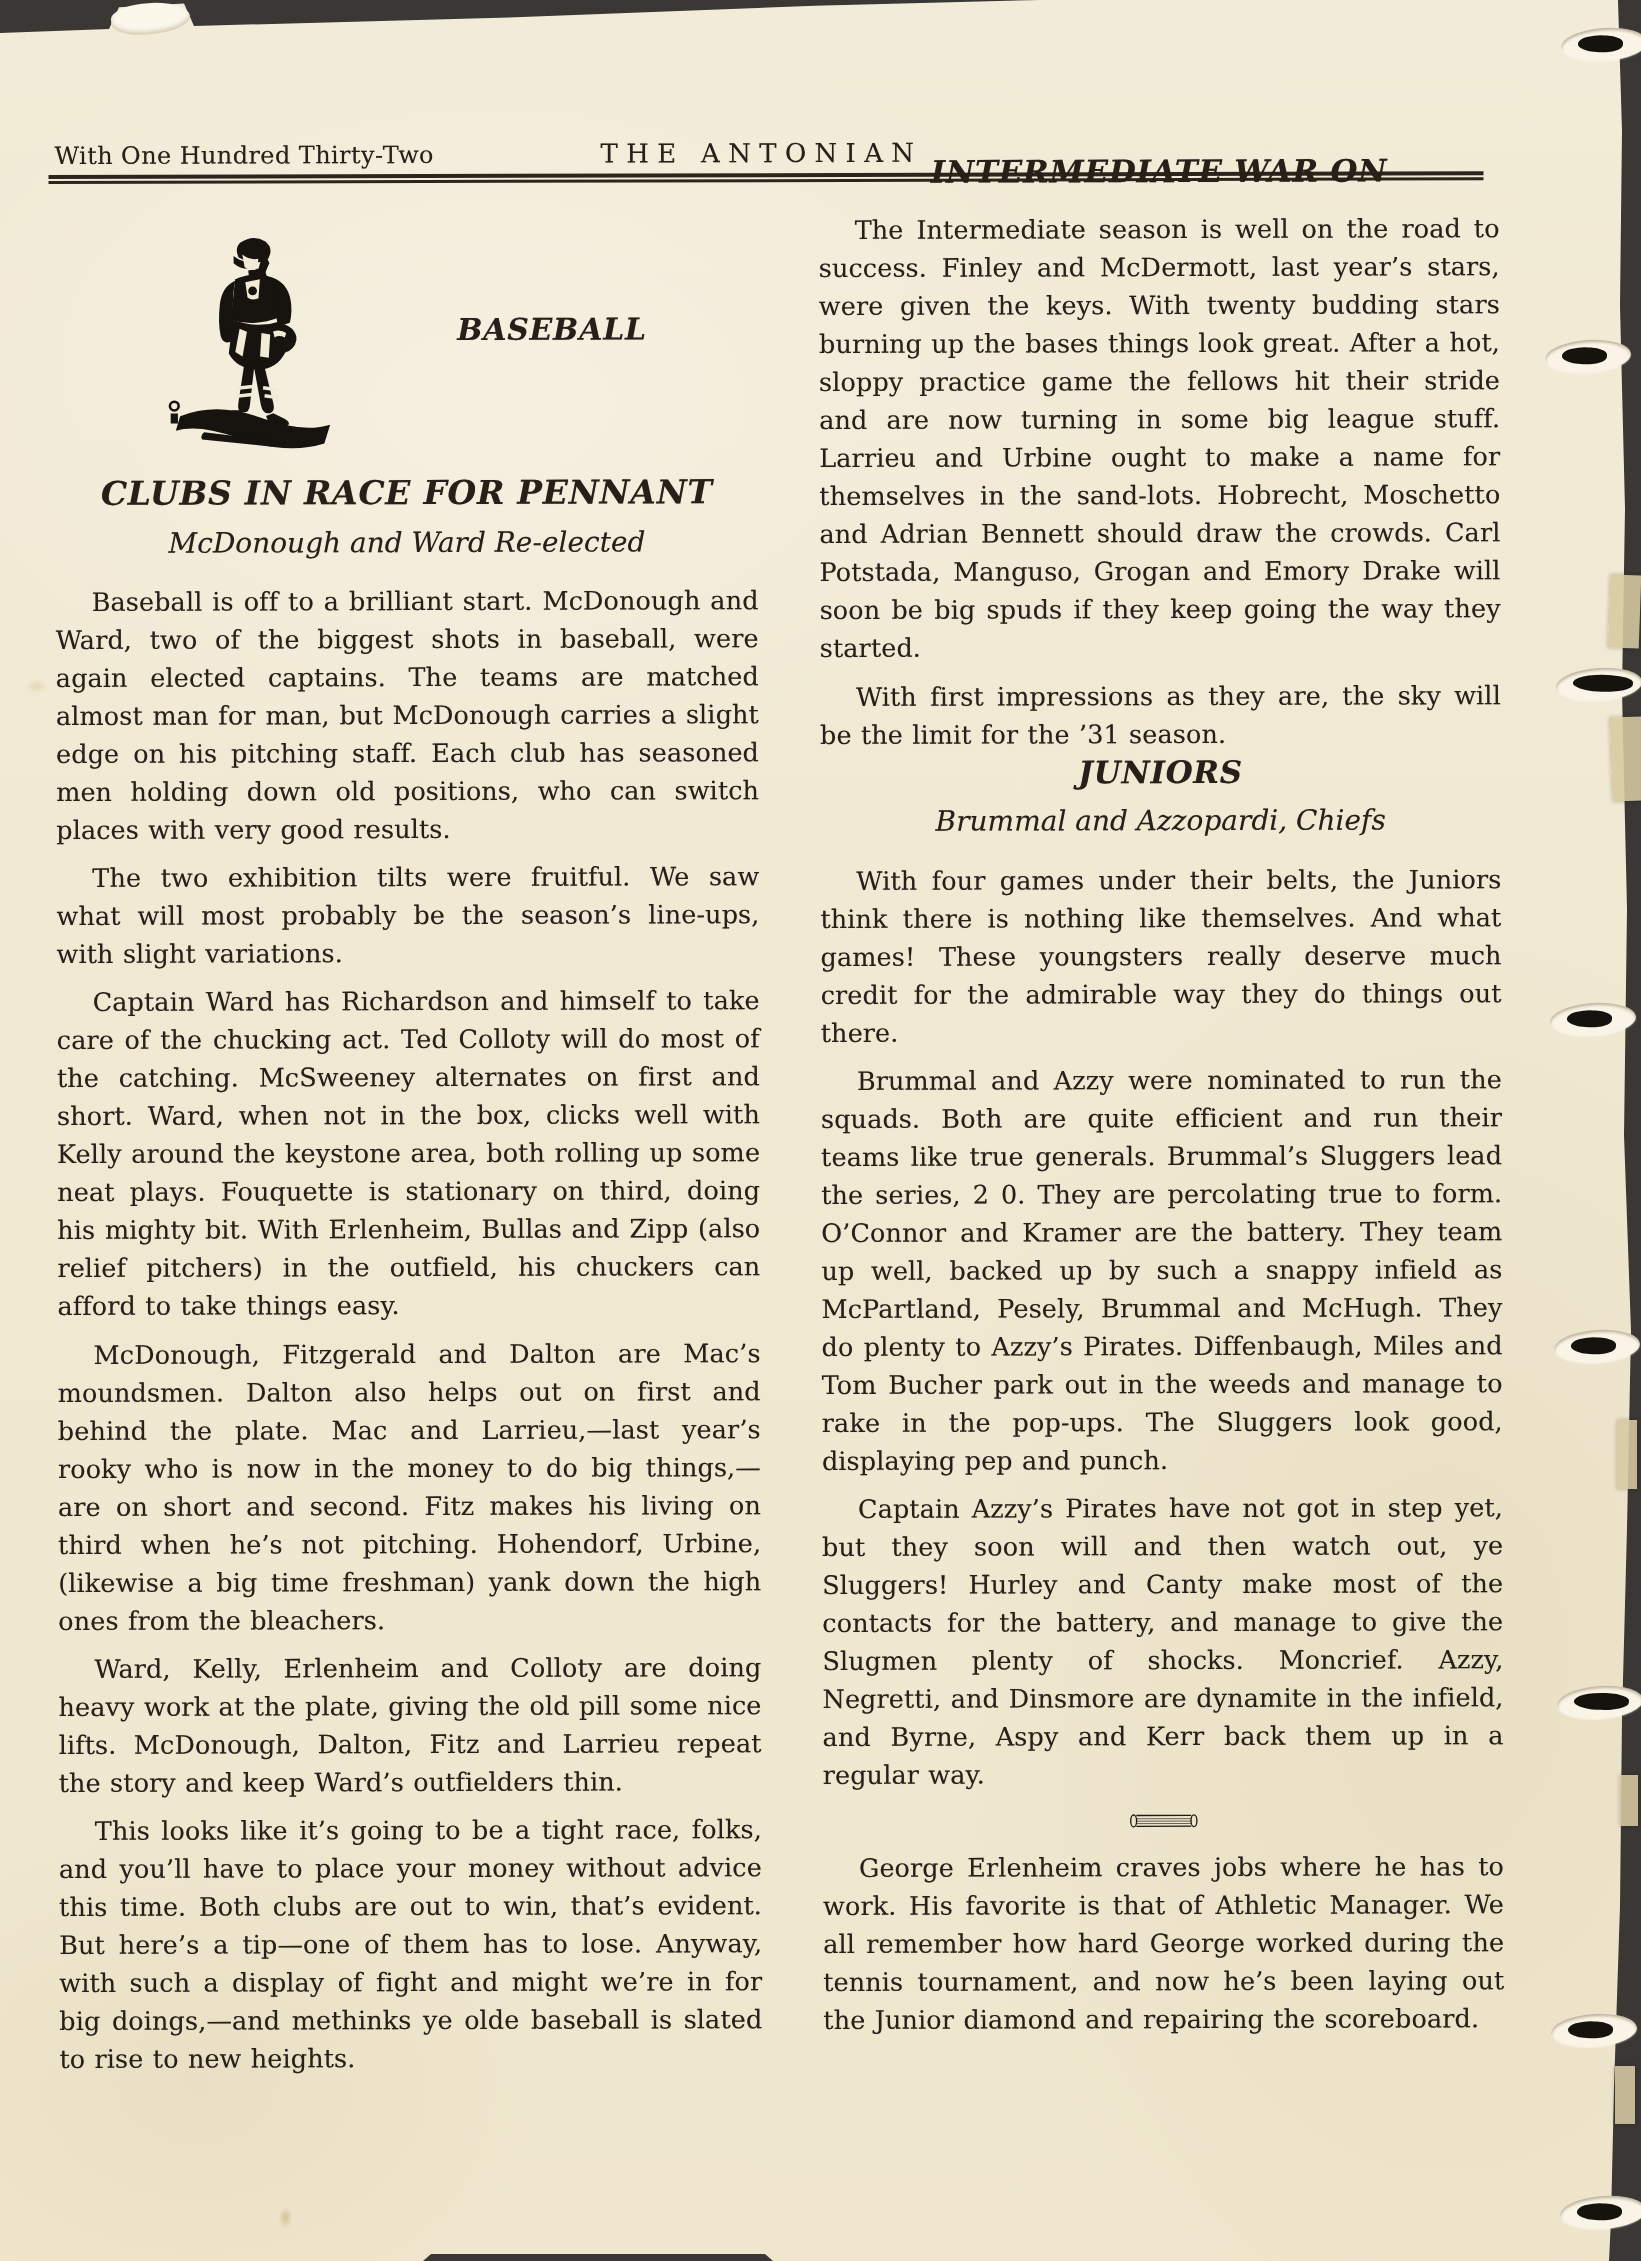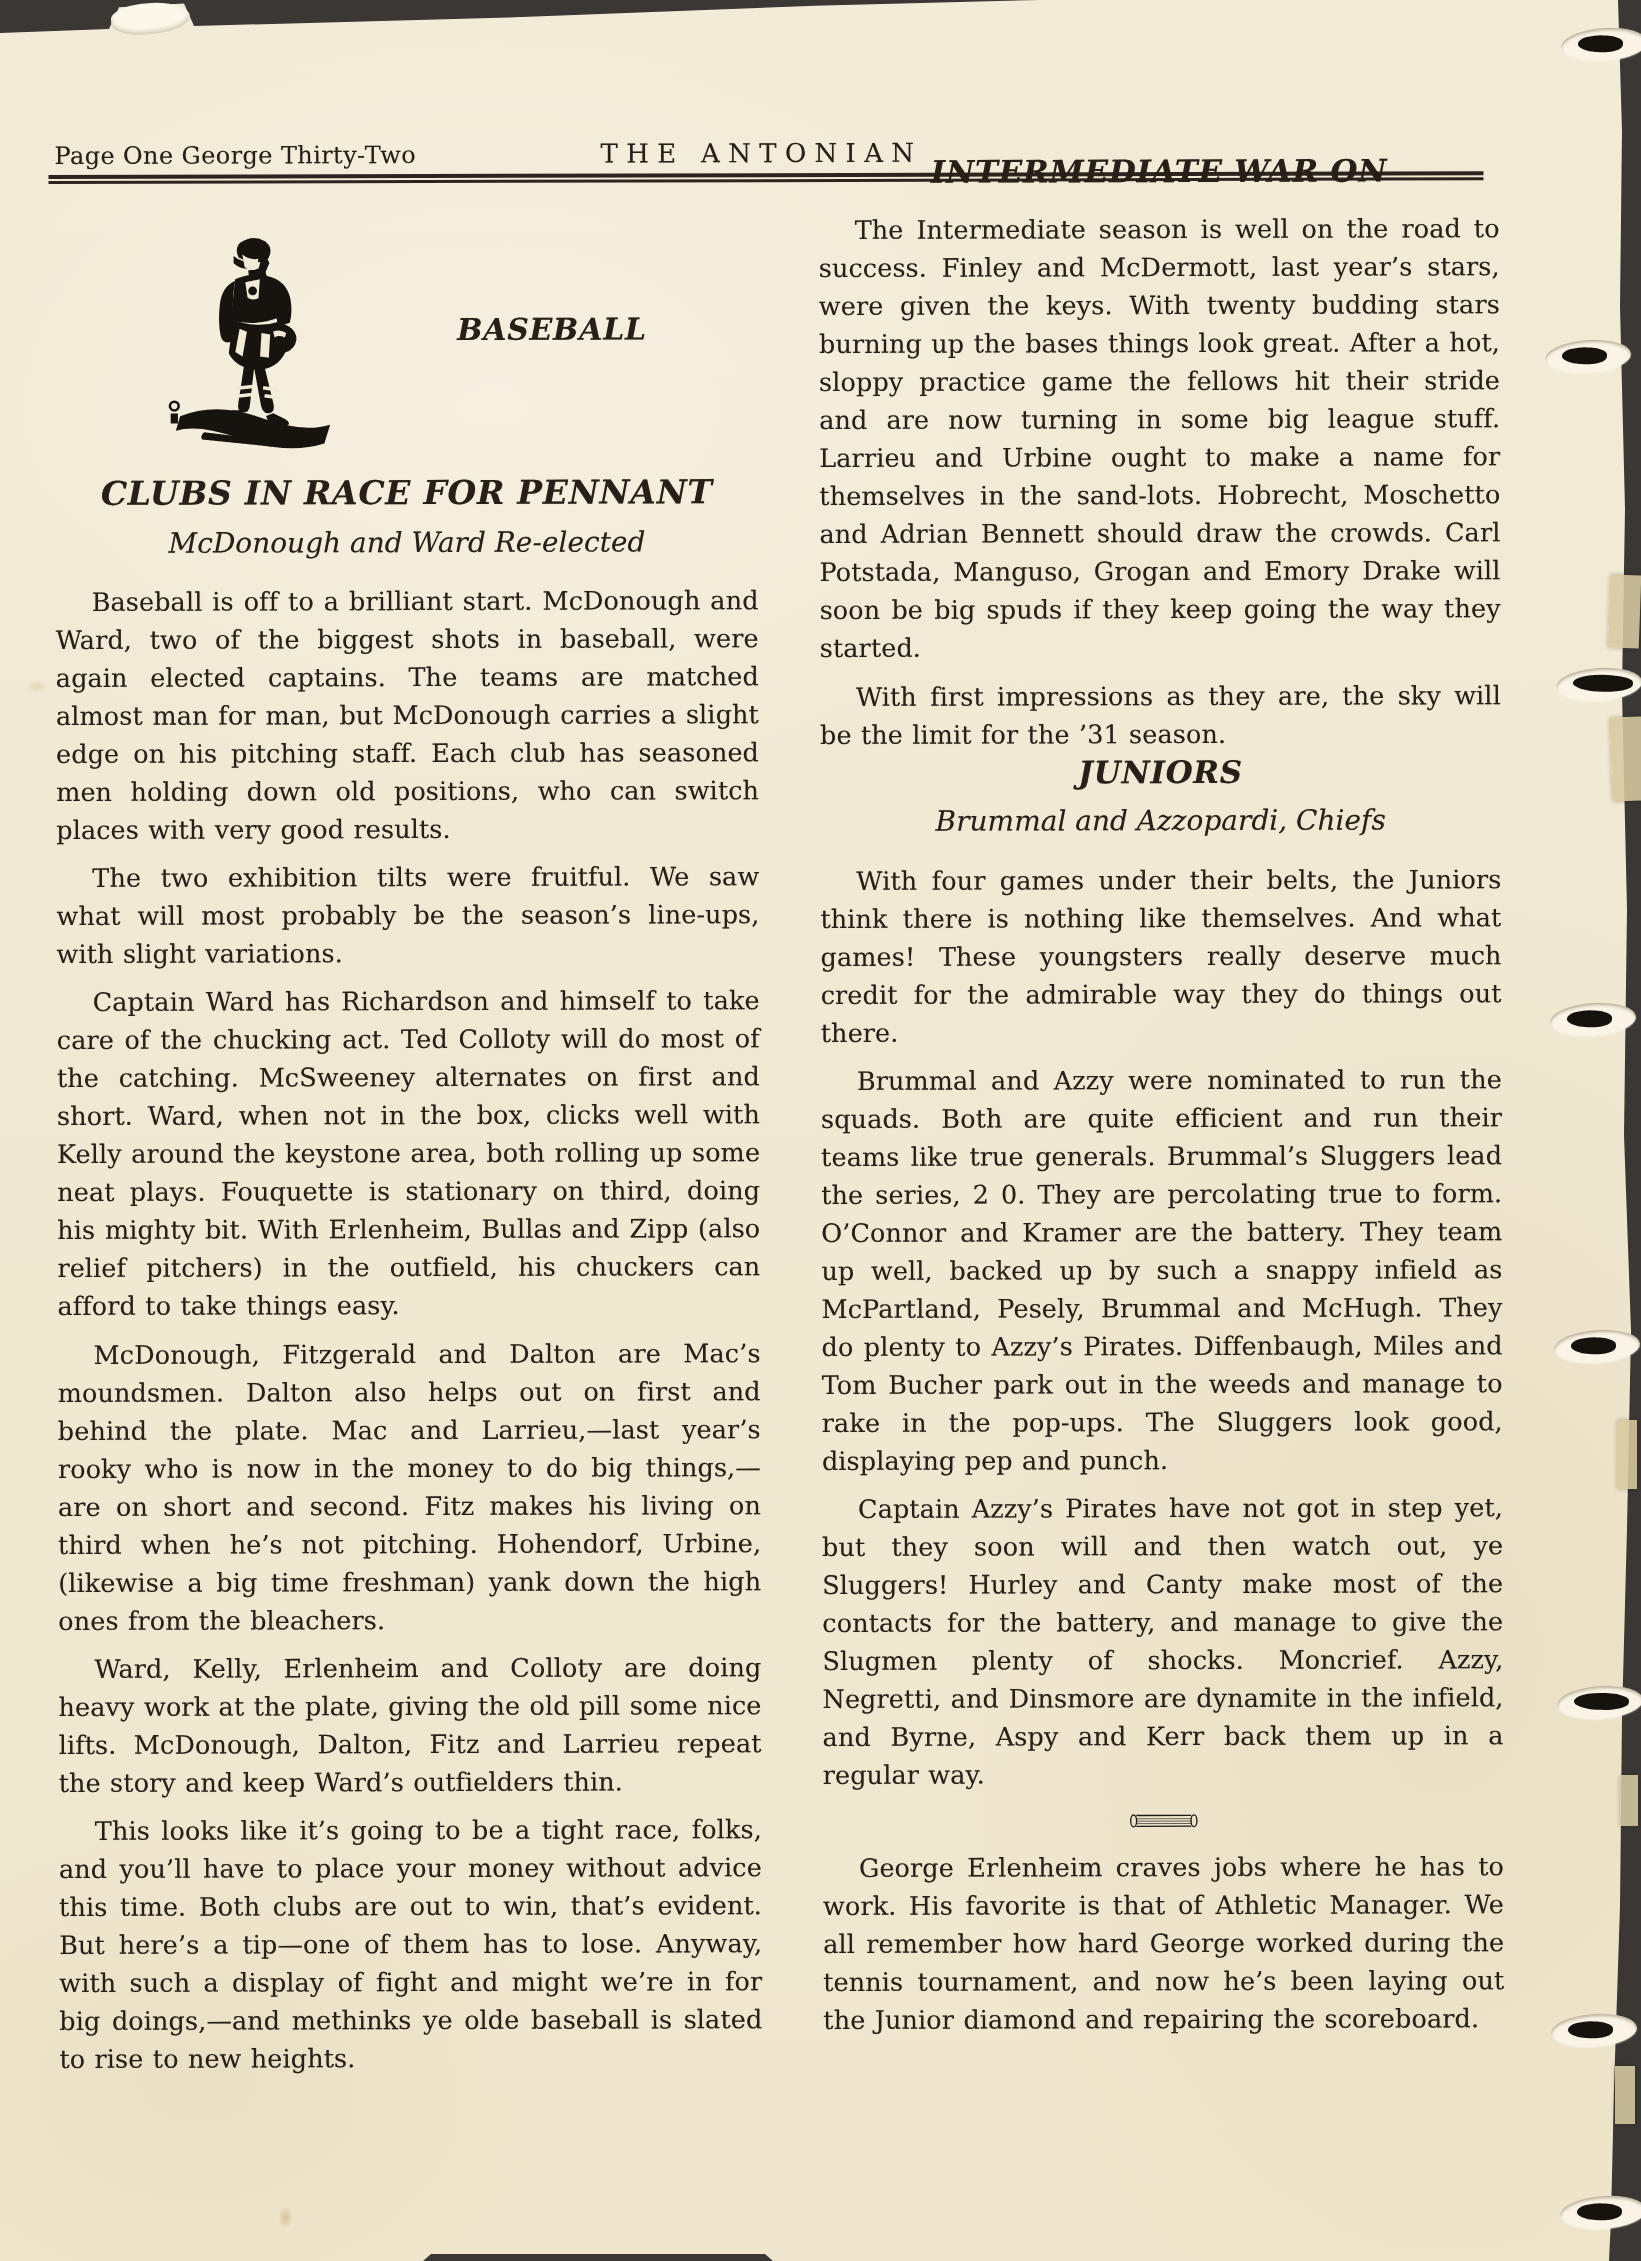--- a/index.html
+++ b/index.html
@@ -120,21 +120,21 @@
   <div class="tape" style="left:1617px; top:1420px; width:20.4px; height:69px"></div>
   <div class="tape" style="left:1620px; top:1775px; width:17.5px; height:51px"></div>
   <div class="tape" style="left:1615px; top:2066px; width:20.4px; height:58px"></div>
 
   <div class="stain" style="left:276px; top:2203px; width:19px; height:29px"></div>
   <div class="stain" style="left:22px;  top:677px;  width:29px; height:19px; opacity:.5"></div>
 
   <div class="content">
 
     <div>
-      <div class="folio">Page One George Thirty-Two</div>
+      <div class="folio">With One Hundred Thirty-Two</div>
       <div class="masthead">THE ANTONIAN</div>
       <div class="rule">
           <div class="r1"></div>
           <div class="r2"></div>
         </div>
     </div>
 
     <div class="col col-left">
 
       <div class="art-row">

